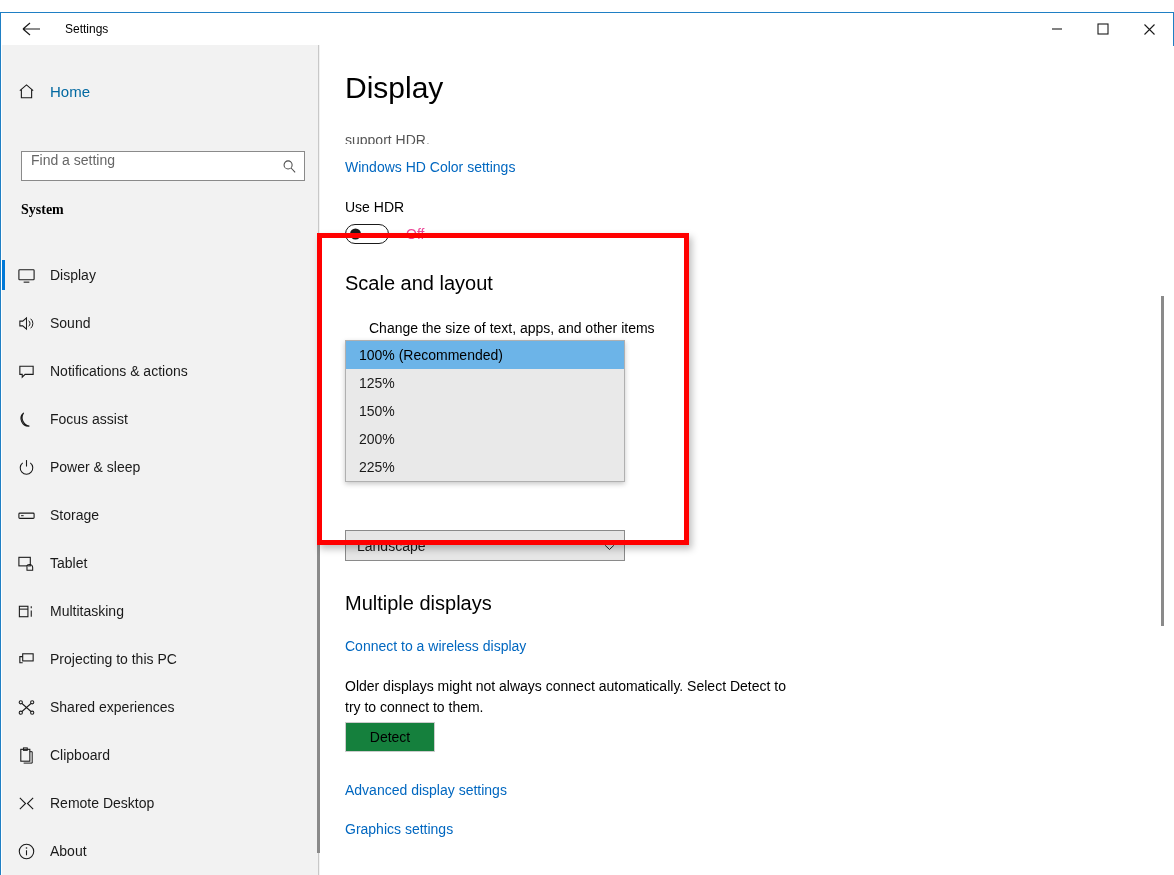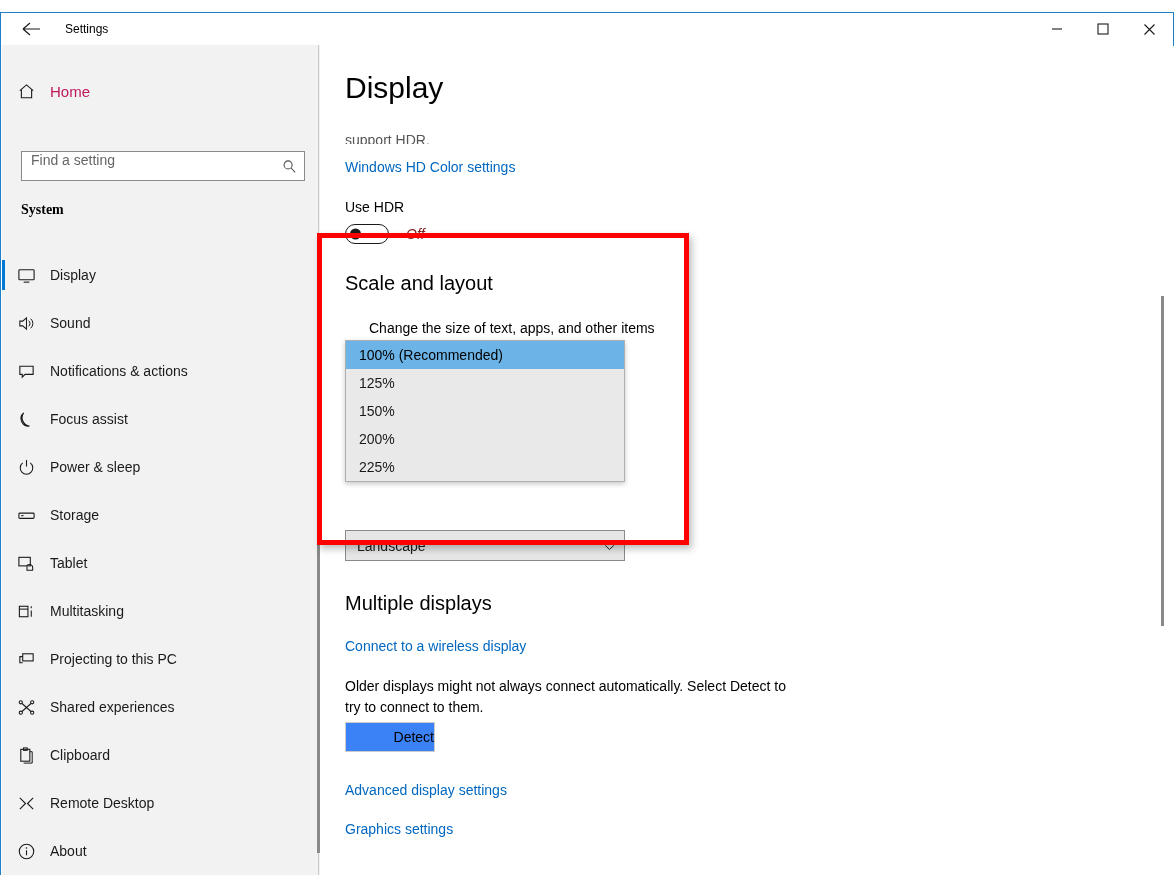--- a/index.html
+++ b/index.html
@@ -44,21 +44,21 @@
   #sidebar {
     position: absolute; left: 1px; top: 32px;
     width: 318px; height: 834px;
     background: #f2f2f2;
   }
   #home-row {
     position: absolute; left: 0; top: 26px; height: 40px; width: 100%;
     display: flex; align-items: center;
   }
   #home-row .nav-icon { width: 48px; display:flex; align-items:center; justify-content:center; }
-  #home-label { font-size: 15px; color: #be185d; }
+  #home-label { font-size: 15px; color: #0369a1; }
 
   #search-wrap {
     position: absolute; left: 19px; top: 106px;
     width: 284px; height: 30px;
     border: 1px solid #8a8a8a; background: #ffffff;
     display: flex; align-items: flex-start;
   }
   #search-input {
     flex: 1; border: 0; outline: none; background: transparent;
     font-family: "Liberation Sans", sans-serif;
@@ -127,21 +127,21 @@
     display: flex; align-items: center;
   }
   .toggle {
     width: 44px; height: 20px; border: 1.6px solid #1a1a1a;
     border-radius: 10px; position: relative; background: #ffffff;
   }
   .toggle .knob {
     position: absolute; left: 4px; top: 50%; transform: translateY(-50%);
     width: 11px; height: 11px; border-radius: 50%; background: #1a1a1a;
   }
-  #hdr-toggle-state { margin-left: 17px; font-size: 14px; color: #7f1d1d; font-style: italic; }
+  #hdr-toggle-state { margin-left: 17px; font-size: 14px; color: #ec4899; }
 
   #scale-heading {
     position: absolute; left: 25px; top: 226px;
     font-size: 20px; color: #000;
   }
   #scale-sub {
     position: absolute; left: 25px; top: 274px;
     font-size: 14px; color: #000; margin-left: 24px;
   }
 
@@ -181,23 +181,23 @@
     font-size: 20px; color: #000;
   }
   #wireless-link { top: 592px; }
   #older-desc {
     position: absolute; left: 25px; top: 630px;
     width: 450px; font-size: 14px; color: #000; line-height: 21px;
   }
   #detect-btn {
     position: absolute; left: 25px; top: 676px;
     width: 90px; height: 30px;
-    background: #3b82f6; border: 1px solid #cccccc;
+    background: #15803d; border: 1px solid #cccccc;
     font-family: "Liberation Sans", sans-serif;
-    font-size: 14px; color: #000; cursor: default; text-align: right;
+    font-size: 14px; color: #000; cursor: default;
   }
   #advanced-link { top: 736px; }
   #graphics-link { top: 775px; }
 
   #main-scroll-thumb {
     position: absolute; right: 10px; top: 250px;
     width: 3px; height: 330px; background: #8a8a8a; z-index: 9;
   }
 
   

